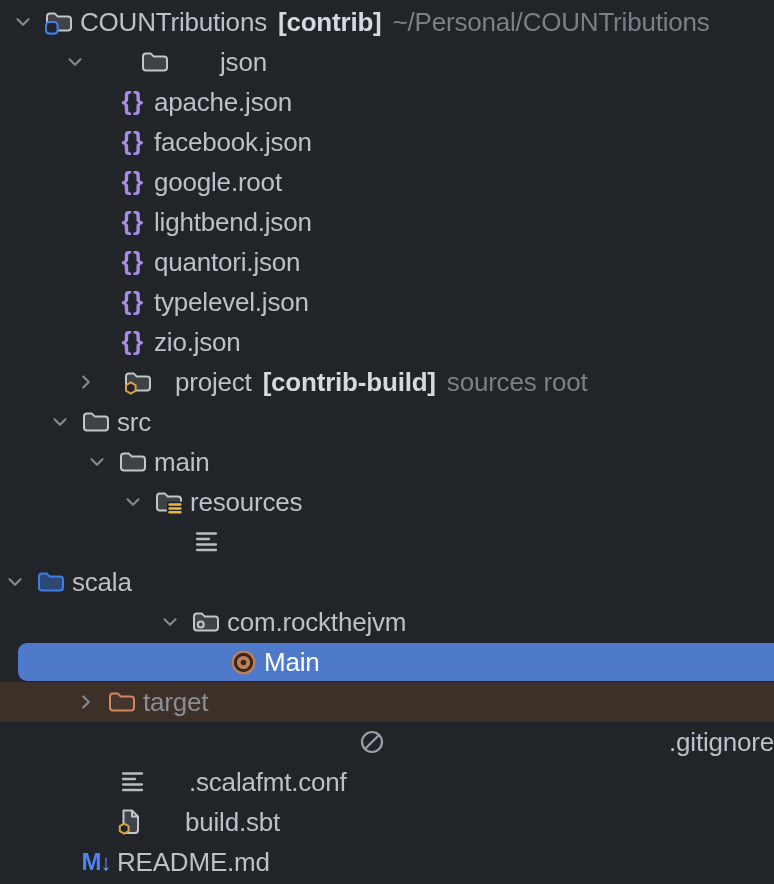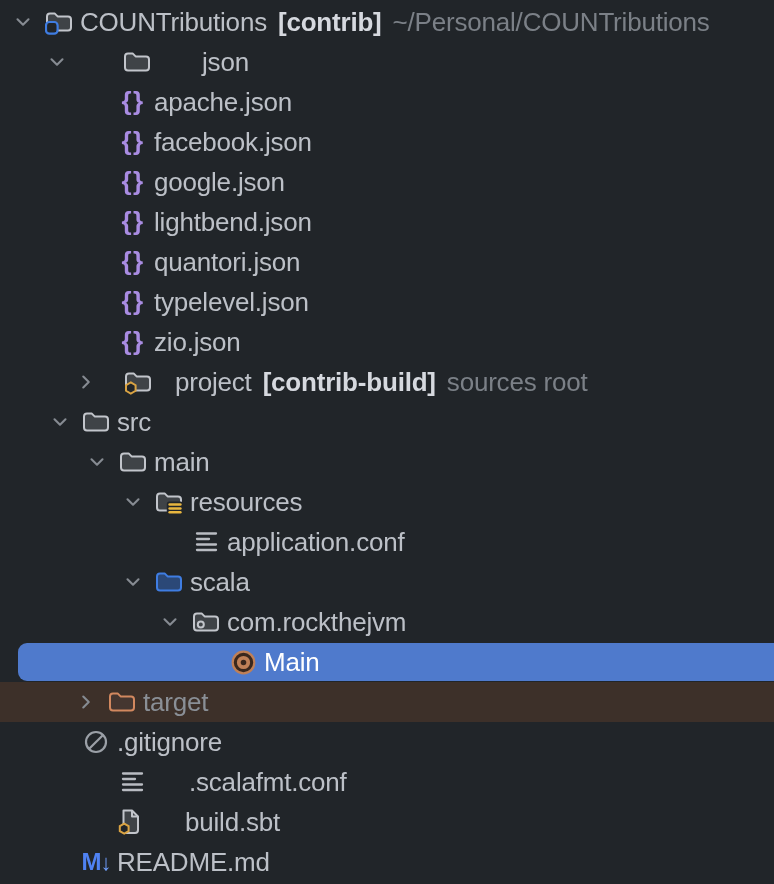--- a/index.html
+++ b/index.html
@@ -60,21 +60,21 @@
           <path d="M2 7.4 Q2 4.4 5 4.4 H9.6 L12.6 7.4 H23 Q26 7.4 26 10.4 V18.6 Q26 21.6 23 21.6 H5 Q2 21.6 2 18.6 Z" fill="#3f4347" stroke="#c2c5cb" stroke-width="2" stroke-linejoin="round"></path>
           <rect x="1" y="13" width="11.6" height="11.6" rx="3.4" fill="#212529" stroke="#3f7de2" stroke-width="2.2"></rect>
         </svg>
       </span>
       <span class="label">
         <span class="seg normal">COUNTributions</span>
         <span class="seg bold">[contrib]</span>
         <span class="seg muted">~/Personal/COUNTributions</span>
       </span>
     </div>
-    <div class="row" style="padding-left: 42px; gap: 44px;">
+    <div class="row" style="padding-left: 60px; gap: 44px;">
       <span class="slot">
         <svg width="22" height="22" viewBox="0 0 24 24" fill="none">
           <polyline points="6,9 12,15 18,9" stroke="#868b92" stroke-width="2.3" stroke-linecap="round" stroke-linejoin="round"></polyline>
         </svg>
       </span>
       <span class="slot">
         <svg width="28" height="26" viewBox="0 0 28 26" fill="none">
           <path d="M2 7.4 Q2 4.4 5 4.4 H9.6 L12.6 7.4 H23 Q26 7.4 26 10.4 V18.6 Q26 21.6 23 21.6 H5 Q2 21.6 2 18.6 Z" fill="#3f4347" stroke="#c2c5cb" stroke-width="2" stroke-linejoin="round"></path>
         </svg>
       </span>
@@ -99,21 +99,21 @@
       <span class="label">
         <span class="seg normal">facebook.json</span>
       </span>
     </div>
     <div class="row" style="padding-left: 82px;">
       <span class="slot"></span>
       <span class="slot">
         <span class="json-glyph" style="color:#a98ce2">{}</span>
       </span>
       <span class="label">
-        <span class="seg normal">google.json</span>
+        <span class="seg normal">google.root</span>
       </span>
     </div>
     <div class="row" style="padding-left: 82px;">
       <span class="slot"></span>
       <span class="slot">
         <span class="json-glyph" style="color:#a98ce2">{}</span>
       </span>
       <span class="label">
         <span class="seg normal">lightbend.json</span>
       </span>
@@ -215,25 +215,22 @@
     <div class="row" style="padding-left: 155px;">
       <span class="slot"></span>
       <span class="slot">
         <svg width="25" height="26" viewBox="0 0 25 26" fill="none">
         <line x1="3" y1="4.5" x2="22" y2="4.5" stroke="#b9bcc2" stroke-width="2.3" stroke-linecap="round"></line>
         <line x1="3" y1="10" x2="15" y2="10" stroke="#b9bcc2" stroke-width="2.3" stroke-linecap="round"></line>
         <line x1="3" y1="15.5" x2="22" y2="15.5" stroke="#b9bcc2" stroke-width="2.3" stroke-linecap="round"></line>
         <line x1="3" y1="21" x2="22" y2="21" stroke="#b9bcc2" stroke-width="2.3" stroke-linecap="round"></line>
         </svg>
       </span>
-      <span class="label">
-        <span class="seg normal">application.conf</span>
-      </span>
-    </div>
-    <div class="row" style="padding-left: 118px;">
+    </div>
+    <div class="row" style="">
       <span class="slot">
         <svg width="22" height="22" viewBox="0 0 24 24" fill="none">
           <polyline points="6,9 12,15 18,9" stroke="#868b92" stroke-width="2.3" stroke-linecap="round" stroke-linejoin="round"></polyline>
         </svg>
       </span>
       <span class="slot">
         <svg width="28" height="26" viewBox="0 0 28 26" fill="none">
           <path d="M2 7.4 Q2 4.4 5 4.4 H9.6 L12.6 7.4 H23 Q26 7.4 26 10.4 V18.6 Q26 21.6 23 21.6 H5 Q2 21.6 2 18.6 Z" fill="#2b4877" stroke="#3f7de2" stroke-width="2" stroke-linejoin="round"></path>
         </svg>
       </span>
@@ -279,21 +276,21 @@
       </span>
       <span class="slot">
         <svg width="28" height="26" viewBox="0 0 28 26" fill="none">
           <path d="M2 7.4 Q2 4.4 5 4.4 H9.6 L12.6 7.4 H23 Q26 7.4 26 10.4 V18.6 Q26 21.6 23 21.6 H5 Q2 21.6 2 18.6 Z" fill="#453630" stroke="#d2885f" stroke-width="2" stroke-linejoin="round"></path>
         </svg>
       </span>
       <span class="label">
         <span class="seg excluded">target</span>
       </span>
     </div>
-    <div class="row" style="padding-left: 45px;">
+    <div class="row" style="padding-left: 45px; justify-content: space-between;">
       <span class="slot"></span>
       <span class="slot">
         <svg width="26" height="26" viewBox="0 0 26 26" fill="none">
         <circle cx="13" cy="13" r="10" stroke="#9ba0a7" stroke-width="2.2"></circle>
         <line x1="6.2" y1="19.8" x2="19.8" y2="6.2" stroke="#9ba0a7" stroke-width="2.2" stroke-linecap="round"></line>
         </svg>
       </span>
       <span class="label">
         <span class="seg normal">.gitignore</span>
       </span>

